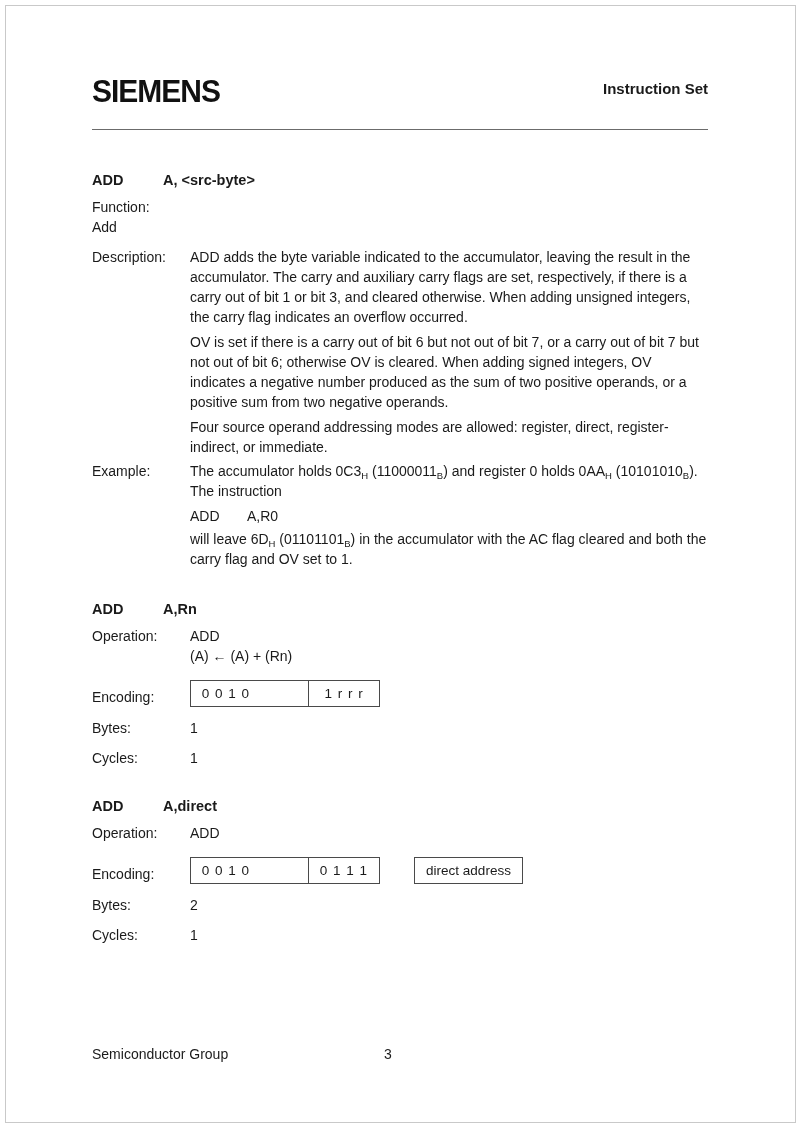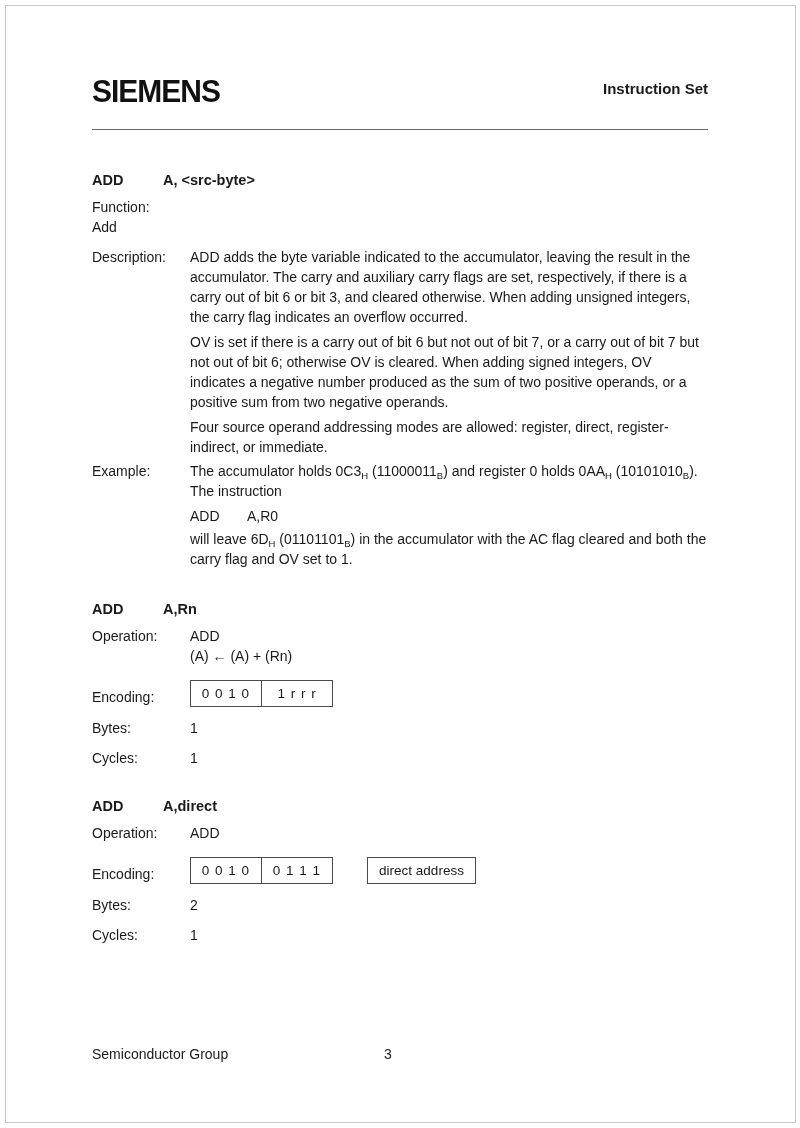--- a/index.html
+++ b/index.html
@@ -45,21 +45,21 @@
   .enc-row { margin-top:14px; align-items:flex-end; }
   .bytes-row { margin-top:11px; }
   .cycles-row { margin-top:10px; }
 
   .code-line { margin-top:2px !important; margin-bottom:3px !important; }
   .code-mn { display:inline-block; width:57px; }
 
   sub { font-size:9.5px; line-height:0; vertical-align:-3px; }
 
   
-  .enc-table { display:inline-flex; border:1px solid #4a4a4a; background:#fff; }
+  .enc-table { display:inline-flex; border:1px solid #4a4a4a; background:#fff;gap:47px; }
   .enc-cell {
     width:70px; height:25px; line-height:25px; text-align:center;
     font-size:13.5px; letter-spacing:1px;
   }
   .enc-cell + .enc-cell { border-left:1px solid #4a4a4a; }
   .operand-box {
     display:inline-block; vertical-align:top; margin-left:34px;
     border:1px solid #4a4a4a; width:107px; height:25px; line-height:25px;
     text-align:center; font-size:13.5px;
   }
@@ -88,21 +88,21 @@
     </div>
 
     <div class="row function-row">
       <div class="label">Function:</div>
       <div class="value">Add</div>
     </div>
 
     <div class="row description-row">
       <div class="label">Description:</div>
       <div class="value">
-        <p>ADD adds the byte variable indicated to the accumulator, leaving the result in the accumulator. The carry and auxiliary carry flags are set, respectively, if there is a carry out of bit 6 or bit 3, and cleared otherwise. When adding unsigned integers, the carry flag indicates an overflow occurred.</p>
+        <p>ADD adds the byte variable indicated to the accumulator, leaving the result in the accumulator. The carry and auxiliary carry flags are set, respectively, if there is a carry out of bit 1 or bit 3, and cleared otherwise. When adding unsigned integers, the carry flag indicates an overflow occurred.</p>
         <p>OV is set if there is a carry out of bit 6 but not out of bit 7, or a carry out of bit 7 but not out of bit 6; otherwise OV is cleared. When adding signed integers, OV indicates a negative number produced as the sum of two positive operands, or a positive sum from two negative operands.</p>
         <p>Four source operand addressing modes are allowed: register, direct, register-indirect, or immediate.</p>
       </div>
     </div>
 
     <div class="row example-row">
       <div class="label">Example:</div>
       <div class="value">
         <p>The accumulator holds 0C3<sub>H</sub> (11000011<sub>B</sub>) and register 0 holds 0AA<sub>H</sub> (10101010<sub>B</sub>). The instruction</p>
         <p class="code-line">

